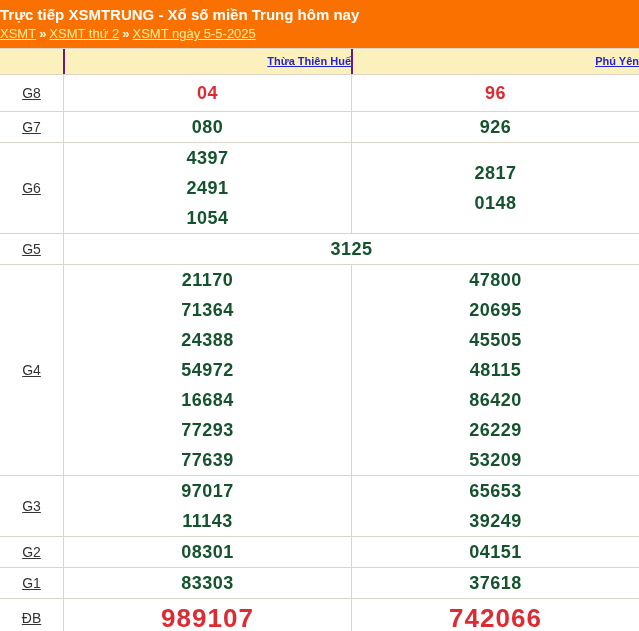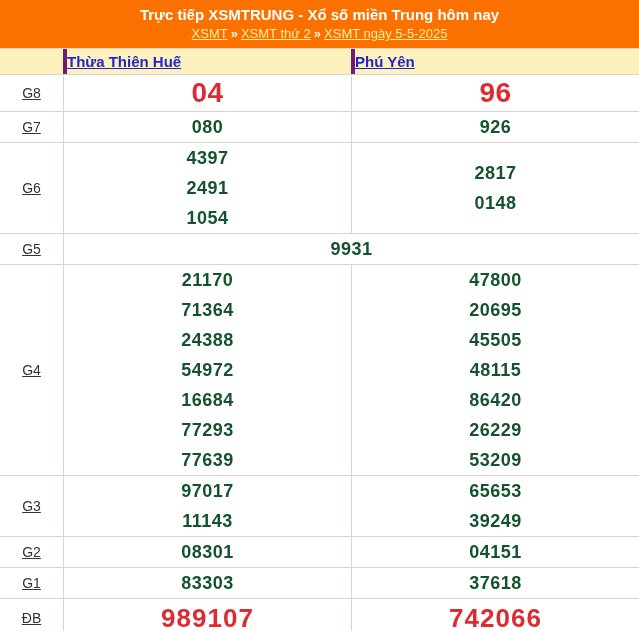--- a/index.html
+++ b/index.html
@@ -13,21 +13,21 @@
     height: 631px;
     overflow: hidden;
     background: #ffffff;
   }
   
   .banner {
     background: #FB7100;
     height: 48px;
     box-sizing: border-box;
     padding-top: 6px;
-    text-align: center;
+    text-align: left;
   }
   .banner-title {
     color: #ffffff;
     font-weight: bold;
     font-size: 15px;
     line-height: 18px;
   }
   .breadcrumb {
     font-size: 13px;
     line-height: 18px;
@@ -79,35 +79,35 @@
     color: #14532d;
     letter-spacing: 0.5px;
   }
   
   .head-row {
     background: #FCF1BD;
   }
   .head-row .cell-label { height: 25px; }
   .cell-prov {
     flex: 1 1 0;
-    border-left: 4px solid #701a75;
-    text-align: left;
+    border-left: 2px solid #701a75;
+    text-align: right;
     line-height: 25px;
-    font-size: 15px;
+    font-size: 11px;
   }
   .cell-prov a {
     color: #2424CC;
     font-weight: bold;
     text-decoration: underline;
     cursor: pointer;
   }
   
   .row-red-lg .num {
     color: #DC2B33;
-    font-size: 28px;
+    font-size: 18px;
     line-height: 36px;
   }
   .row-red-xl .num {
     color: #DC2B33;
     font-size: 26px;
     line-height: 38px;
     letter-spacing: 1px;
   }
 </style>
 </head>
@@ -163,21 +163,21 @@
       </div>
       <div class="cell-nums">
         <div class="num">2817</div>
         <div class="num">0148</div>
       </div>
     </div>
 
     <div class="t-row">
       <div class="cell-label">G5</div>
       <div class="cell-nums">
-        <div class="num">9931</div>
+        <div class="num">3125</div>
       </div>
     </div>
 
     <div class="t-row">
       <div class="cell-label">G4</div>
       <div class="cell-nums">
         <div class="num">21170</div>
         <div class="num">71364</div>
         <div class="num">24388</div>
         <div class="num">54972</div>

